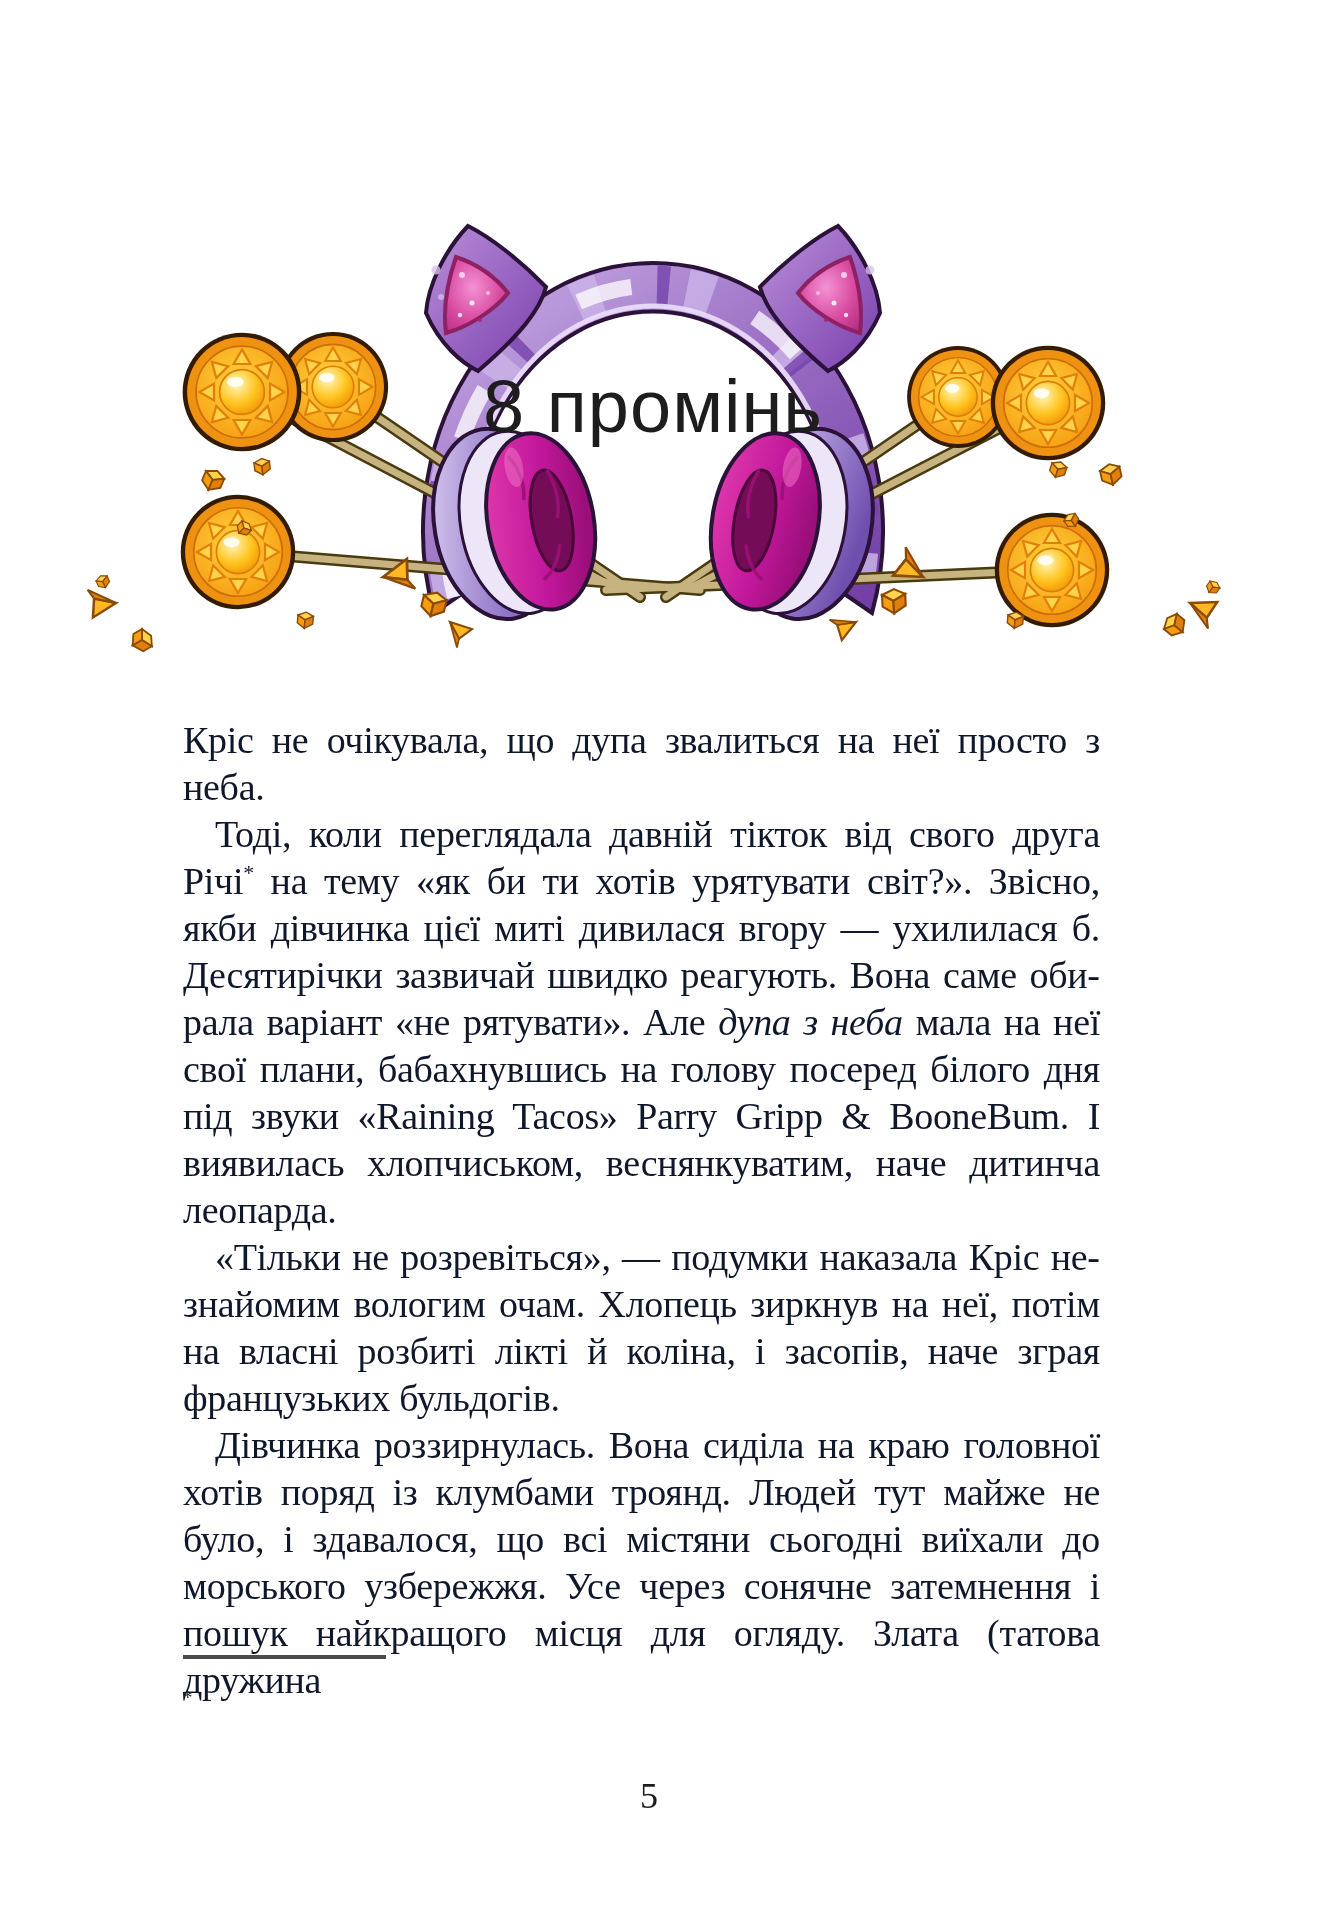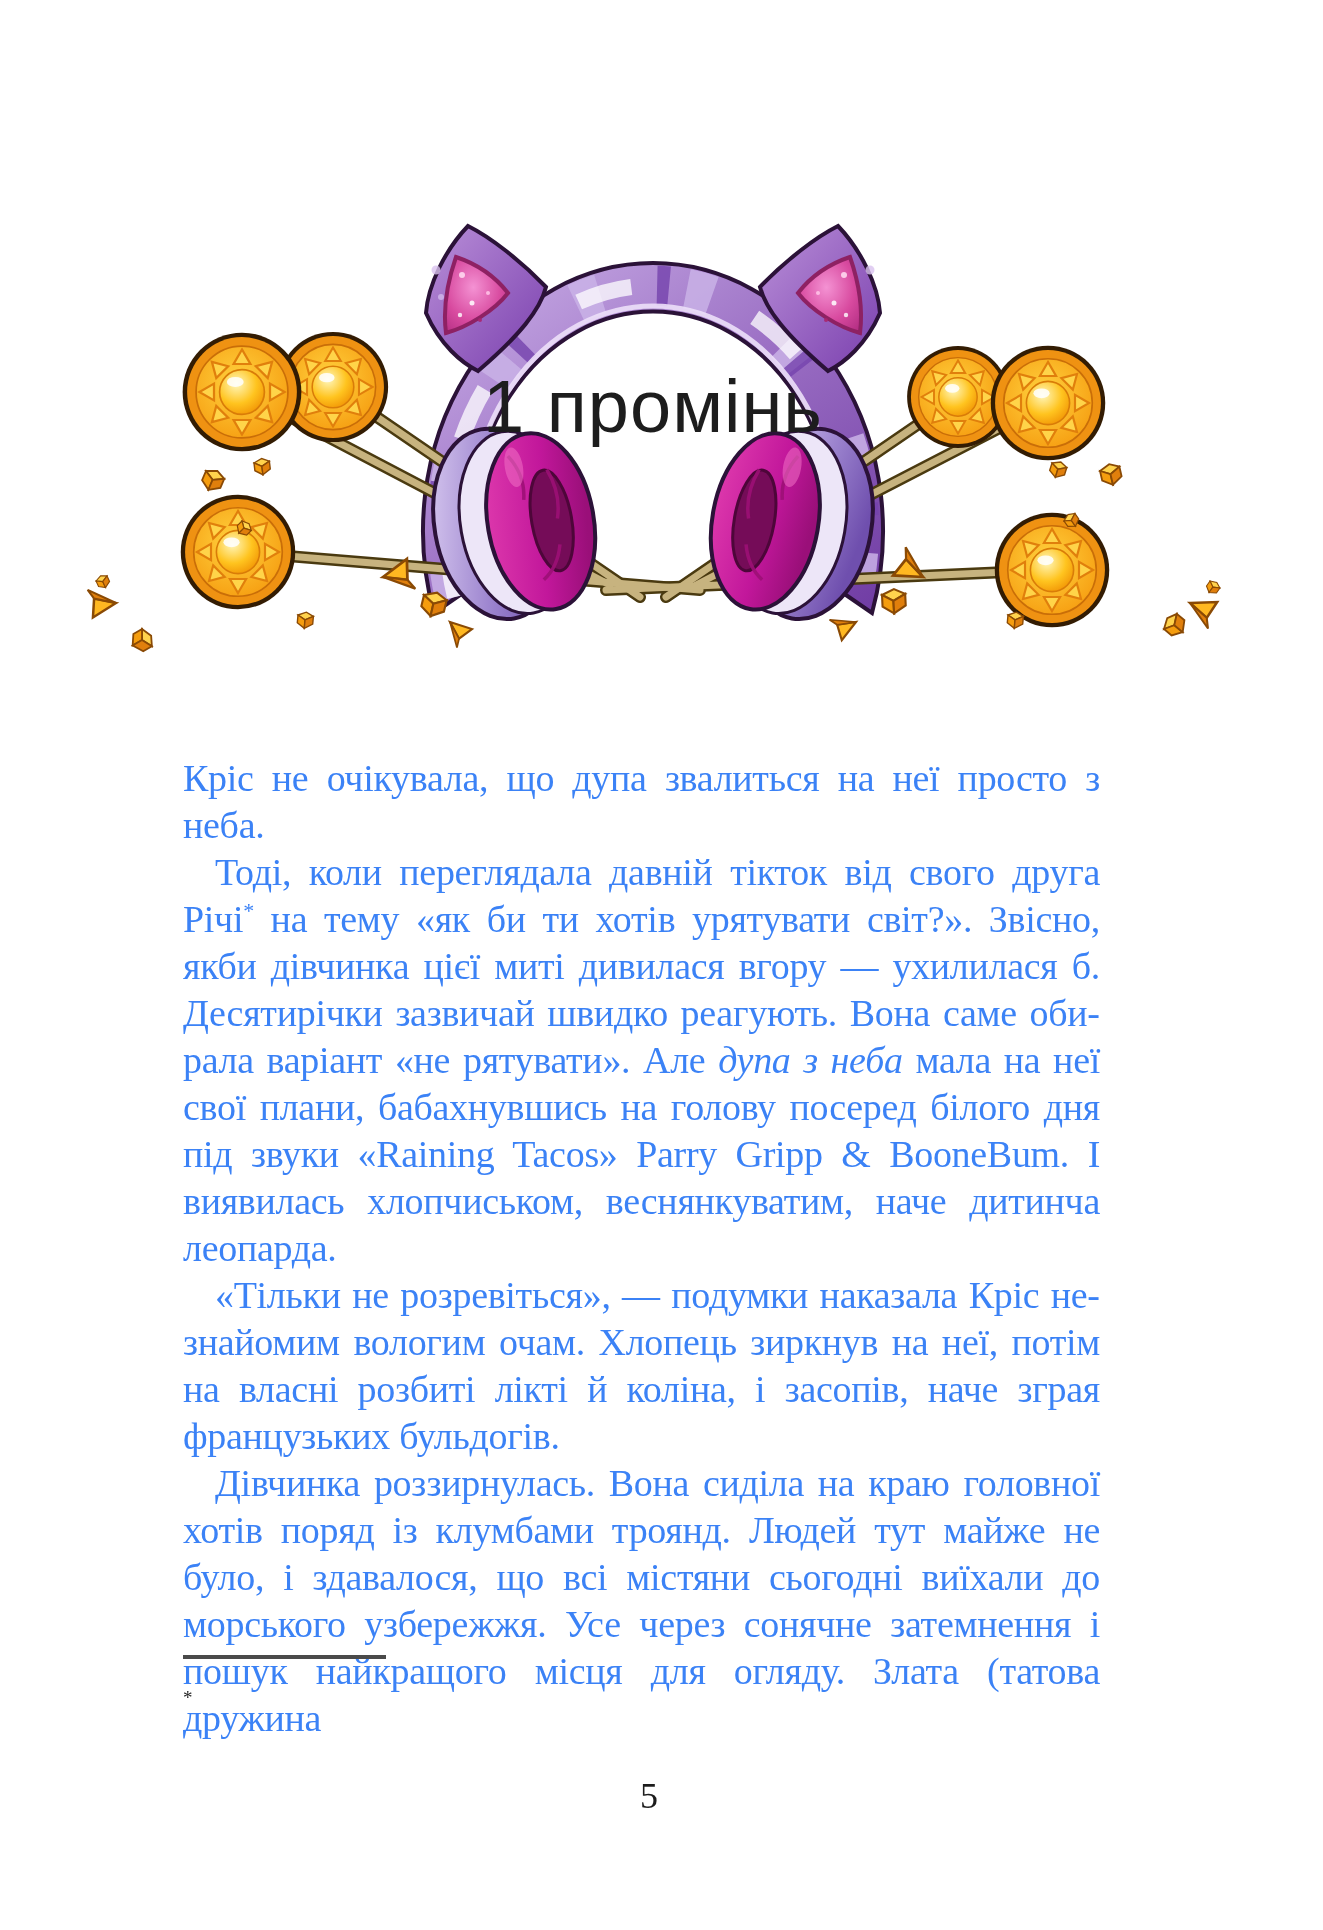--- a/index.html
+++ b/index.html
@@ -11,21 +11,21 @@
   .illus{position:absolute;left:0;top:175px;width:1323px;height:480px;}
   .chapter-title{
     position:absolute;left:0;top:370px;width:1306px;text-align:center;
     font-family:"Liberation Sans",sans-serif;font-size:74px;line-height:1;
     color:#1d1d1d;letter-spacing:1px;
   }
   
   .body-text{
     position:absolute;left:183px;top:717px;width:917px;
     font-size:38px;line-height:47px;letter-spacing:-0.3px;
-    text-align:justify;color:#3b82f6;margin-top:38px;
+    text-align:justify;color:#0f172a;
   }
   .body-text p{margin:0;}
   .body-text p.indent{text-indent:32px;}
   .fn-ref{font-size:22px;line-height:0;vertical-align:super;}
   em{}
   
   .footnote-rule{position:absolute;left:183px;top:1655px;width:203px;height:4px;background:#4a4a4a;}
   .footnote{
     position:absolute;left:183px;top:1680px;width:930px;display:flex;gap:16px;
     font-size:28px;line-height:34px;color:#262626;
@@ -197,21 +197,21 @@
       <use href="#shardT" transform="translate(923,402) rotate(200) scale(1.1)"></use>
       <use href="#shardC" transform="translate(882,420) rotate(-8) scale(1.05)"></use>
       <use href="#shardT" transform="translate(856,447) rotate(145) scale(0.85)"></use>
       <use href="#shardC" transform="translate(1008,440) scale(0.7)"></use>
       <use href="#shardT" transform="translate(1190,428) rotate(15)"></use>
       <use href="#shardC" transform="translate(1164,454) rotate(-55) scale(0.9)"></use>
       <use href="#shardC" transform="translate(1210,406) rotate(30) scale(0.55)"></use>
     </g>
   </svg>
 
-  <div class="chapter-title">1 промінь</div>
+  <div class="chapter-title">8 промінь</div>
 
   <div class="body-text">
     <p><span>Кріс не очікувала, що дупа звалиться на неї просто з неба.</span></p>
     <p class="indent"><span>Тоді, коли переглядала давній тікток від свого друга Річі</span><sup class="fn-ref">*</sup><span> на тему «як би ти хотів урятувати світ?». Звісно, якби дівчинка цієї миті дивилася вгору — ухилилася б. Десятирічки зазвичай швидко реагують. Вона саме оби­рала варіант «не рятувати». Але </span><em>дупа з неба</em><span> мала на неї свої плани, бабахнувшись на голову посеред білого дня під звуки «Raining Tacos» Parry Gripp &amp; BooneBum. І виявилась хлопчиськом, веснянкуватим, наче дитинча леопарда.</span></p>
     <p class="indent"><span>«Тільки не розревіться», — подумки наказала Кріс не­знайомим вологим очам. Хлопець зиркнув на неї, потім на власні розбиті лікті й коліна, і засопів, наче зграя французьких бульдогів.</span></p>
     <p class="indent"><span>Дівчинка роззирнулась. Вона сиділа на краю головної хотів поряд із клумбами троянд. Людей тут майже не було, і здавалося, що всі містяни сьогодні виїхали до мор­ського узбережжя. Усе через сонячне затемнення і пошук найкращого місця для огляду. Злата (татова дружина</span></p>
   </div>
 
   <div class="footnote-rule"></div>
   <div class="footnote">

